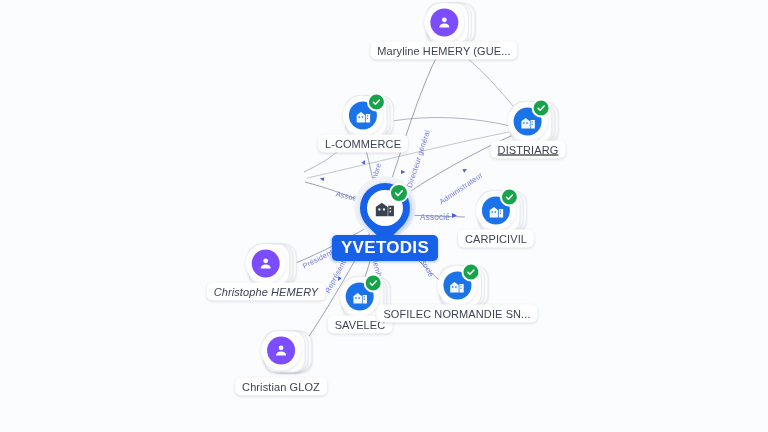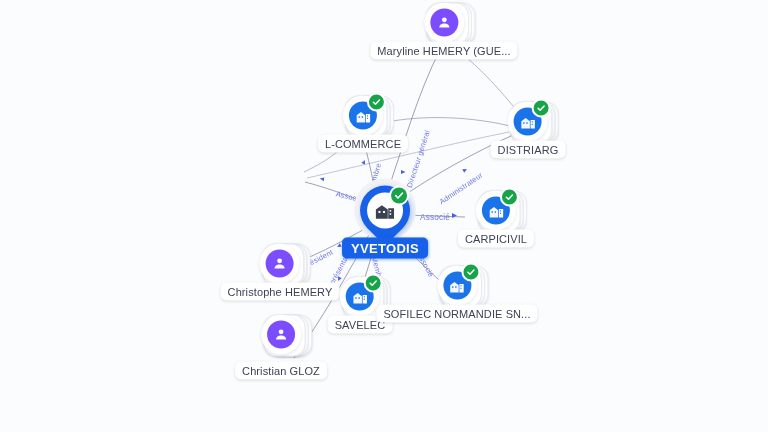--- a/index.html
+++ b/index.html
@@ -152,21 +152,21 @@
     border-radius: 50%;
     background: #16a34a;
     border: 2px solid #ffffff;
     display: flex; align-items: center; justify-content: center;
     z-index: 8;
   }
   .center-label {
     margin-top: -8px;
     background: #1760e8;
     color: #ffffff;
-    font-size: 13px;
+    font-size: 17px;
     font-weight: bold;
     border-radius: 5px;
     padding: 3px 9px;
     letter-spacing: .3px;
     box-shadow: 0 1px 3px rgba(23,96,232,.4);
     position: relative;
     z-index: 9;
     white-space: nowrap;
   }
 
@@ -278,21 +278,21 @@
           <svg width="16" height="16" viewBox="0 0 24 24" fill="#ffffff">
             <circle cx="12" cy="8" r="3.6"></circle>
             <path d="M4.5 19.5c0-4 3.6-6 7.5-6s7.5 2 7.5 6z"></path>
           </svg>
         </div>
       </div>
     </div>
     <div class="node-label">Maryline HEMERY (GUE...</div>
   </div>
 
-  <div class="node" style="left:528px; top:129px;">
+  <div class="node" style="left:528px; top:129px;text-decoration:underline;">
     <div class="node-stack">
       <div class="stack-card c3"></div>
       <div class="stack-card c2"></div>
       <div class="stack-card c1"></div>
       <div class="node-disc">
         <div class="inner-circle company">
           <svg width="17" height="17" viewBox="0 0 24 24" fill="#ffffff">
             <path d="M2.5 21V11l6-4.5 6 4.5v10z" opacity="0.95"></path>
             <path d="M15.5 21V9h6v12z"></path>
             <rect x="5" y="12.5" width="2" height="2" fill="#1a73e8"></rect>
@@ -331,21 +331,21 @@
       </div>
       <div class="badge-check">
         <svg width="9" height="9" viewBox="0 0 24 24" fill="none" stroke="#ffffff" stroke-width="4" stroke-linecap="round" stroke-linejoin="round">
           <path d="M4 12.5l5.5 5.5L20 6.5"></path>
         </svg>
       </div>
     </div>
     <div class="node-label">CARPICIVIL</div>
   </div>
 
-  <div class="node" style="left:280px; top:271px;">
+  <div class="node" style="left:266px; top:271px;font-style:italic;">
     <div class="node-stack">
       <div class="stack-card c3"></div>
       <div class="stack-card c2"></div>
       <div class="stack-card c1"></div>
       <div class="node-disc">
         <div class="inner-circle person">
           <svg width="16" height="16" viewBox="0 0 24 24" fill="#ffffff">
             <circle cx="12" cy="8" r="3.6"></circle>
             <path d="M4.5 19.5c0-4 3.6-6 7.5-6s7.5 2 7.5 6z"></path>
           </svg>
@@ -400,21 +400,21 @@
       </div>
       <div class="badge-check">
         <svg width="9" height="9" viewBox="0 0 24 24" fill="none" stroke="#ffffff" stroke-width="4" stroke-linecap="round" stroke-linejoin="round">
           <path d="M4 12.5l5.5 5.5L20 6.5"></path>
         </svg>
       </div>
     </div>
     <div class="node-label">SOFILEC NORMANDIE SN...</div>
   </div>
 
-  <div class="node" style="left:281px; top:346px;gap:8px;">
+  <div class="node" style="left:281px; top:362px;gap:8px;">
     <div class="node-stack">
       <div class="stack-card c3"></div>
       <div class="stack-card c2"></div>
       <div class="stack-card c1"></div>
       <div class="node-disc">
         <div class="inner-circle person">
           <svg width="16" height="16" viewBox="0 0 24 24" fill="#ffffff">
             <circle cx="12" cy="8" r="3.6"></circle>
             <path d="M4.5 19.5c0-4 3.6-6 7.5-6s7.5 2 7.5 6z"></path>
           </svg>

